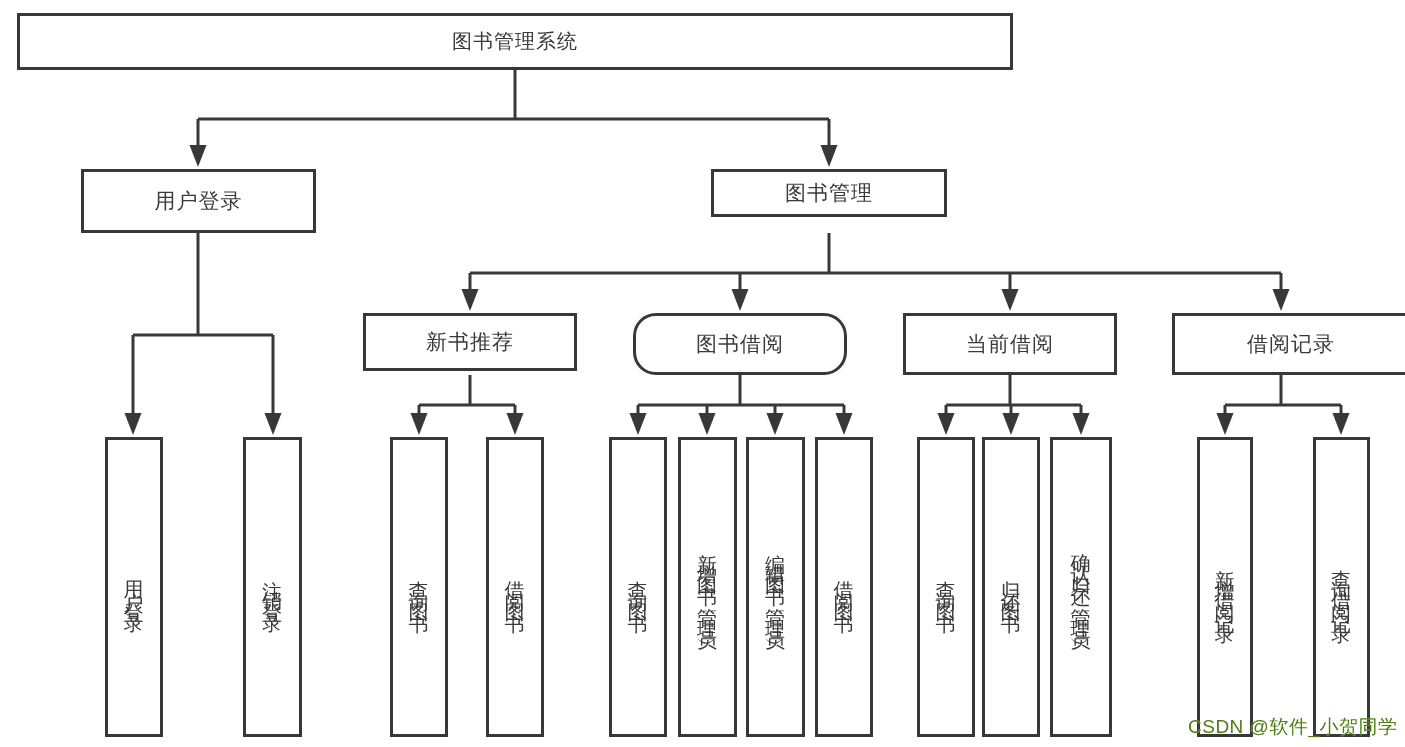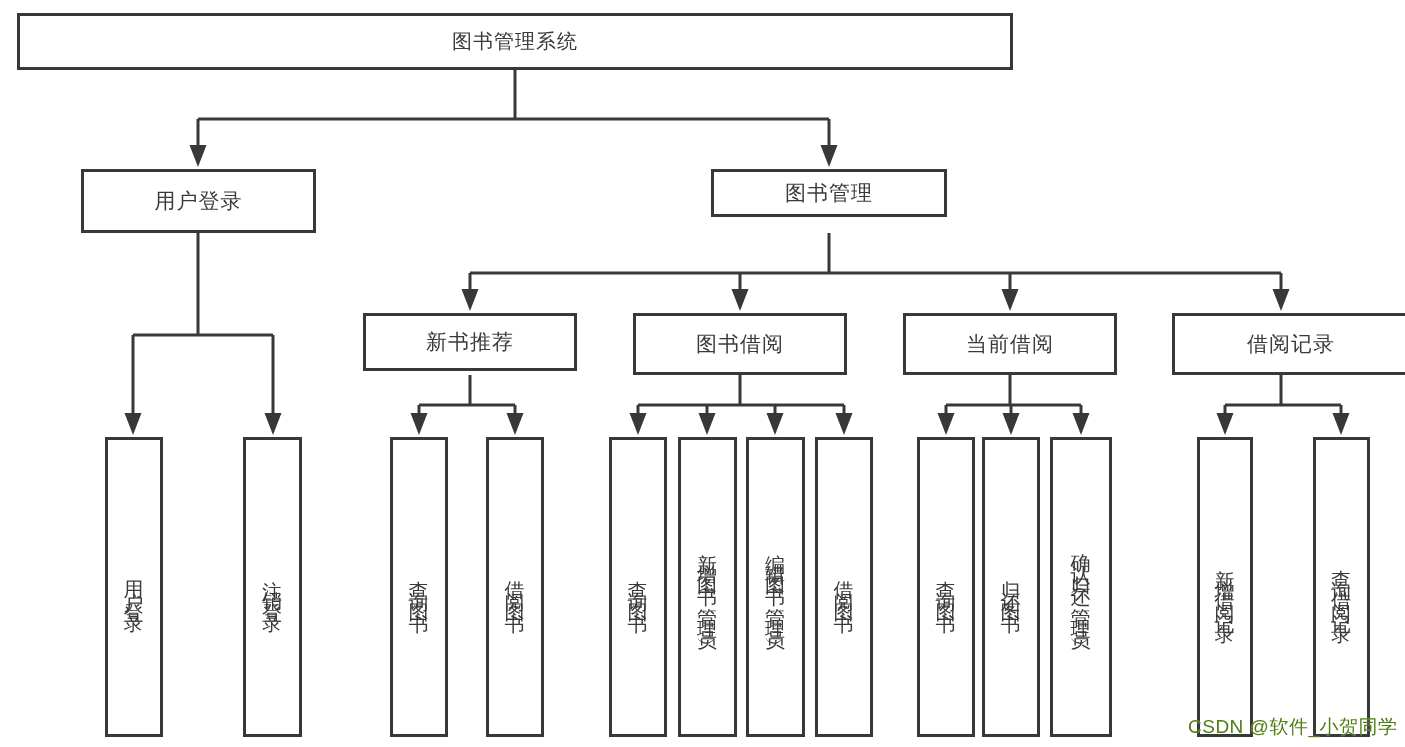--- a/index.html
+++ b/index.html
@@ -106,21 +106,21 @@
   <div class="node hnode" style="left:81px; top:169px; width:235px; height:64px;">
     <span>用户登录</span>
   </div>
   <div class="node hnode" style="left:711px; top:169px; width:236px; height:48px;">
     <span>图书管理</span>
   </div>
 
   <div class="node hnode" style="left:363px; top:313px; width:214px; height:58px;">
     <span>新书推荐</span>
   </div>
-  <div class="node hnode" style="left:633px; top:313px; width:214px; height:62px;">
+  <div class="node hnode" style="left:633px; top:313px; width:214px; height:62px;border-radius:23px;">
     <span>图书借阅</span>
   </div>
   <div class="node hnode" style="left:903px; top:313px; width:214px; height:62px;font-family:Liberation Serif, serif;">
     <span>当前借阅</span>
   </div>
   <div class="node hnode" style="left:1172px; top:313px; width:238px; height:62px;">
     <span>借阅记录</span>
   </div>
 
   <div class="node vnode" style="left:105px; top:437px; width:58px; height:300px;">

